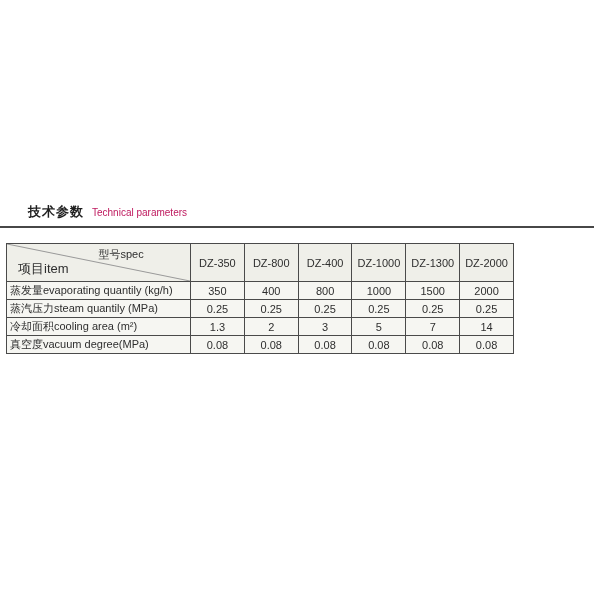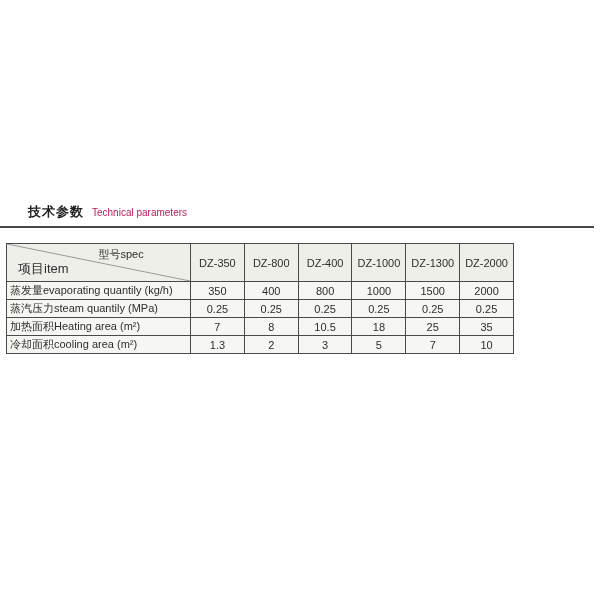--- a/index.html
+++ b/index.html
@@ -151,33 +151,33 @@
         <tr>
           <td class="row-label">蒸汽压力steam quantily (MPa)</td>
           <td>0.25</td>
           <td>0.25</td>
           <td>0.25</td>
           <td>0.25</td>
           <td>0.25</td>
           <td>0.25</td>
         </tr>
         <tr>
-          <td class="row-label">加热面积Heating area (m²)</td>
-          <td>7</td>
-          <td>8</td>
-          <td>10.5</td>
-          <td>18</td>
-          <td>25</td>
-          <td>35</td>
-        </tr>
-        <tr>
           <td class="row-label">冷却面积cooling area (m²)</td>
           <td>1.3</td>
           <td>2</td>
           <td>3</td>
           <td>5</td>
           <td>7</td>
-          <td>10</td>
+          <td>14</td>
+        </tr>
+        <tr>
+          <td class="row-label">真空度vacuum degree(MPa)</td>
+          <td>0.08</td>
+          <td>0.08</td>
+          <td>0.08</td>
+          <td>0.08</td>
+          <td>0.08</td>
+          <td>0.08</td>
         </tr>
       </tbody>
   </table>
 
 </div>
 
 </body></html>

